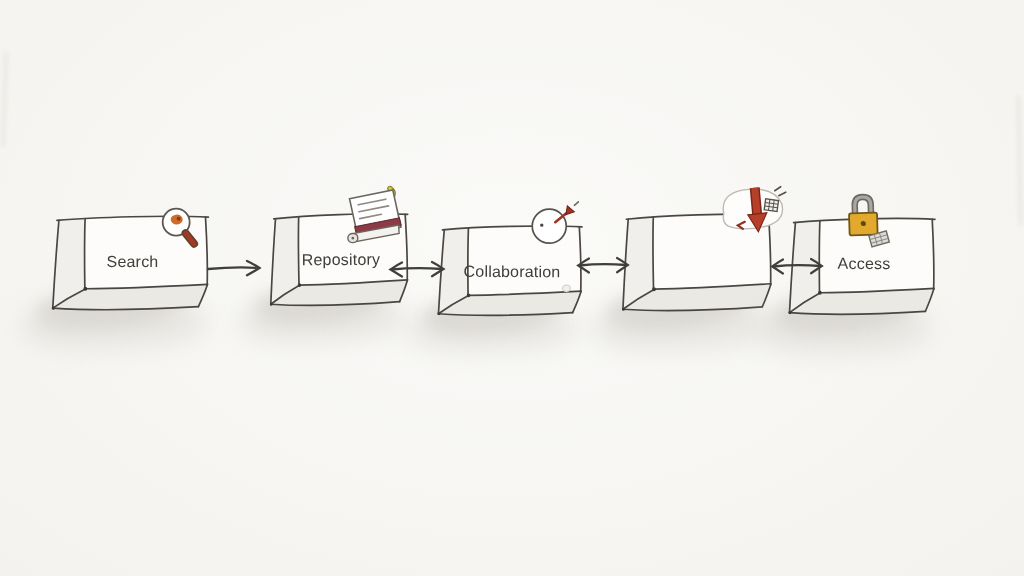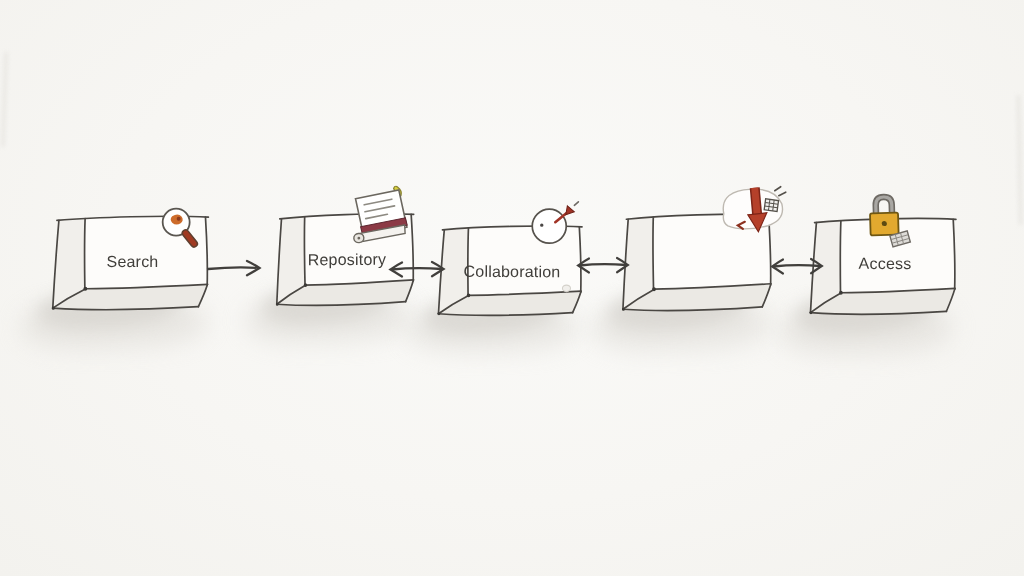--- a/index.html
+++ b/index.html
@@ -75,21 +75,21 @@
     <div class="node-label">Search</div>
     <svg class="icon" style="left:103px;top:-6px;width:50px;height:52px" viewBox="0 0 50 52">
       <circle cx="23" cy="18" r="13.5" fill="#ffffff" stroke="#5a5650" stroke-width="1.8"></circle>
       <path d="M19,12 q6,-3.5 9.5,.5 q2.5,3.5 -1,6.5 q-4.5,3 -8.5,-.5 q-3,-3.5 0,-6.5 Z" fill="#cd6c2c"></path>
       <circle cx="25.5" cy="14.5" r="2" fill="#8c3a1d"></circle>
       <path d="M32.5,29 L41,39.5" stroke="#5f4030" stroke-width="8" stroke-linecap="round"></path>
       <path d="M32.5,29 L41,39.5" stroke="#a03a22" stroke-width="5" stroke-linecap="round"></path>
     </svg>
   </div>
 
-  <div class="node" style="left:274px;top:208px;width:146px;height:112px;transform:rotate(-.3deg)">
+  <div class="node" style="left:268px;top:208px;width:146px;height:112px;transform:rotate(-.3deg)">
     <div class="shadow-a"></div>
     <div class="shadow-b"></div>
     <svg class="box-svg" viewBox="0 0 170 118" preserveAspectRatio="none">
         <use href="#sketchbox"></use>
       </svg>
     <div class="node-label">Repository</div>
     <svg class="icon" style="left:70px;top:-22px;width:78px;height:66px" viewBox="0 0 78 66">
       <g transform="rotate(-6 39 32)">
         <path d="M57,3 Q61.5,7 59.5,12 L52,13 Q55,8 53,4 Q55,.5 57,3 Z" fill="#d9d13f" stroke="#8a8430" stroke-width="1.3"></path>
         <path d="M14,10 L58,6 L62,44 L18,48 Z" fill="#ffffff" stroke="#6b675f" stroke-width="1.6"></path>
@@ -136,21 +136,21 @@
       <path d="M36,31 L55,29 L46.5,48 Z" fill="#b5402a" stroke="#7d2417" stroke-width="1.2"></path>
       <path d="M33,38 l-7,3.5 l5,3.5" fill="none" stroke="#8c3120" stroke-width="2.2" stroke-linecap="round"></path>
       <g transform="rotate(8 60 22)">
         <rect x="53" y="16" width="13" height="11" fill="#f0efed" stroke="#55514b" stroke-width="1.3"></rect>
         <path d="M57.3,16 V27 M61.6,16 V27 M53,19.7 H66 M53,23.3 H66" stroke="#55514b" stroke-width="1"></path>
       </g>
       <path d="M63,7 l6,-4 M67,12 l7,-3.5" fill="none" stroke="#55514b" stroke-width="1.6" stroke-linecap="round"></path>
     </svg>
   </div>
 
-  <div class="node" style="left:808px;top:212px;width:154px;height:118px;transform:rotate(.3deg)">
+  <div class="node" style="left:787px;top:212px;width:154px;height:118px;transform:rotate(.3deg)">
     <div class="shadow-a"></div>
     <div class="shadow-b"></div>
     <svg class="box-svg" viewBox="0 0 170 118" preserveAspectRatio="none">
         <use href="#sketchbox"></use>
       </svg>
     <div class="node-label">Access</div>
     <svg class="icon" style="left:44px;top:-20px;width:64px;height:58px" viewBox="0 0 64 58">
       <g transform="rotate(-2 32 30)">
         <path d="M24,23 L24,13 Q24,5 32,5 Q40,5 40,13 L40,22" fill="none" stroke="#6e6a64" stroke-width="6.5" stroke-linecap="round"></path>
         <path d="M24,23 L24,13 Q24,5 32,5 Q40,5 40,13 L40,22" fill="none" stroke="#a9a7a3" stroke-width="3.2" stroke-linecap="round"></path>

